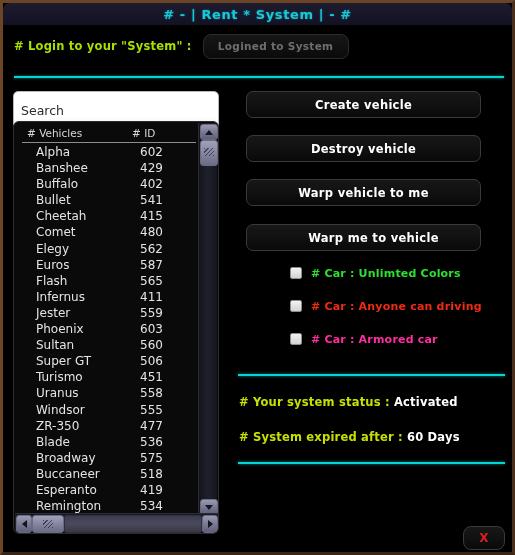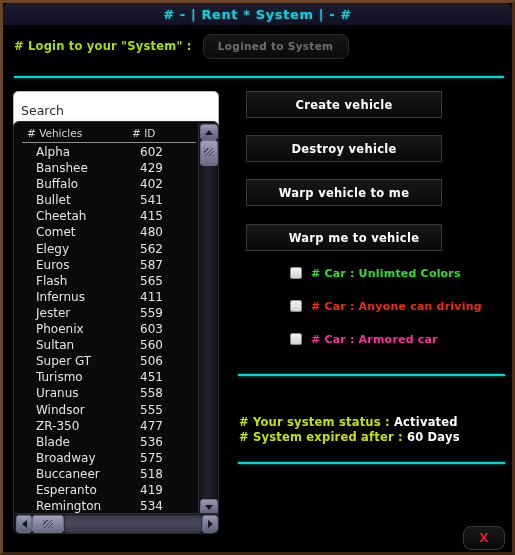--- a/index.html
+++ b/index.html
@@ -218,25 +218,25 @@
   #hscroll-track {
     position:absolute; left:49px; top:1px; right:17px; height:16px;
     background: linear-gradient(to bottom,#3b3b4c 0%, #4a4a5e 45%, #373746 100%);
     border:1px solid #2e2e3c; border-radius:2px;
   }
 
   
   .action-btn {
     position: absolute;
     left: 243px;
-    width: 196px;
+    width: 235px;
     height: 27px;
     box-sizing: border-box;
     border: 1px solid #3a3a3a;
-    border-radius: 0;
+    border-radius: 7px;
     background: linear-gradient(to bottom,#171717 0%, #111111 50%, #090909 100%);
     color: #ffffff;
     font-size: 11.5px;
     font-weight: bold;
     letter-spacing: .3px;
     display: flex;
     align-items: center;
     justify-content: center;
   }
   #btn-create  { top: 88px; }
@@ -274,21 +274,21 @@
 
   
   .status-line {
     position: absolute;
     left: 236px;
     font-size: 11.5px;
     font-weight: bold;
     white-space: nowrap;
     letter-spacing: .2px;
   }
-  #status-1 { top: 412px; text-align: right; }
+  #status-1 { top: 392px; text-align: right; }
   #status-2 { top: 427px; }
   .status-key { color: #c8e000; }
   .status-val { color: #ffffff; }
 
   
   #btn-arabic {
     position: absolute;
     left: 307px; top: 523px;
     width: 145px; height: 24px;
     box-sizing: border-box;

